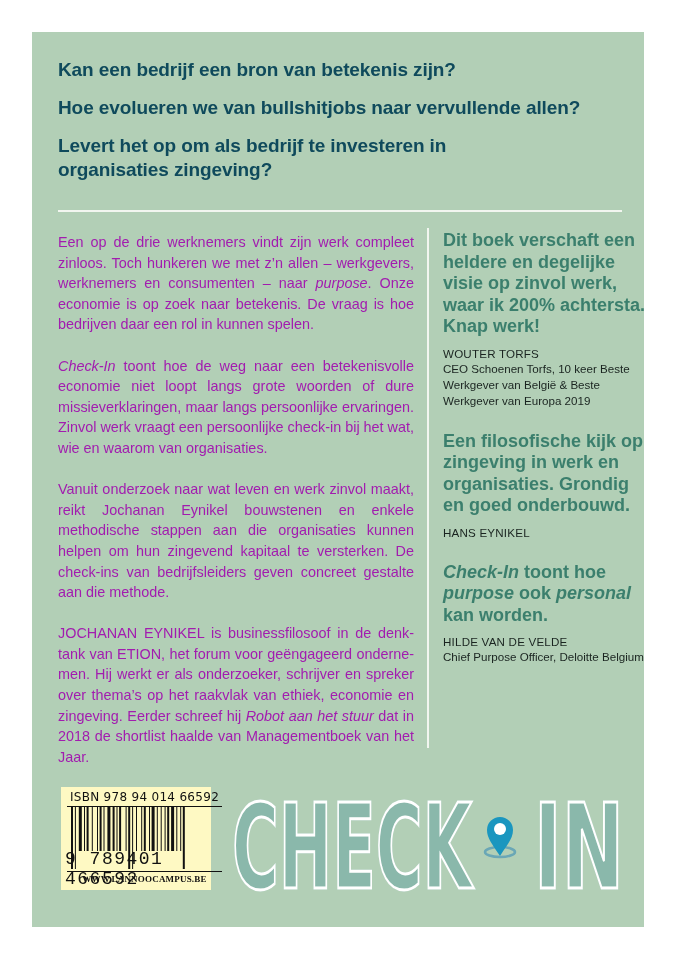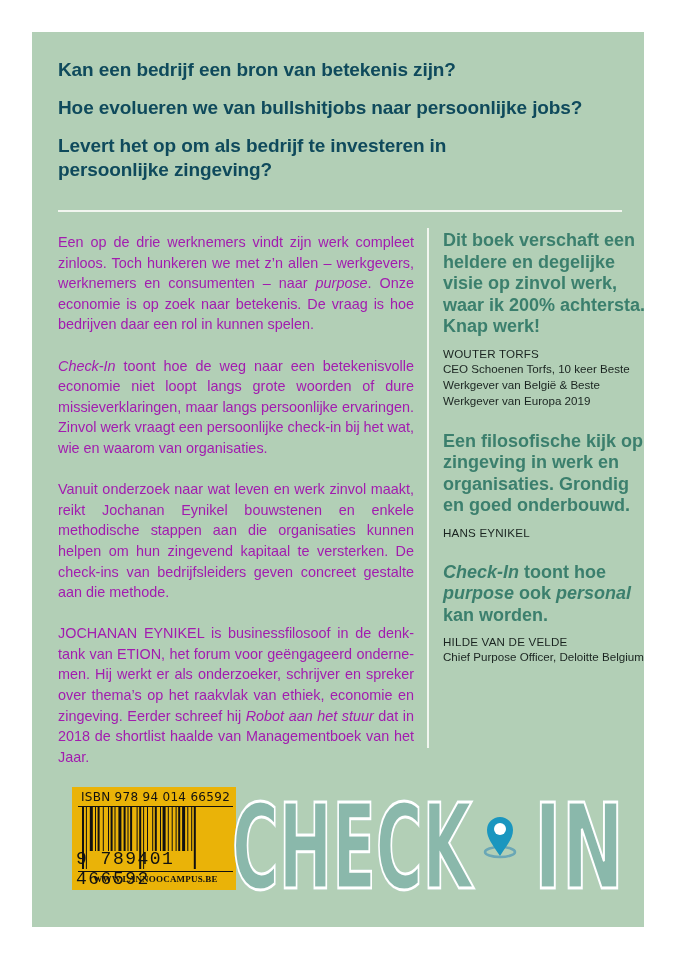--- a/index.html
+++ b/index.html
@@ -10,38 +10,38 @@
   .divider { position: absolute; left: 58px; top: 210px; width: 564px; height: 2px; background: #f2f6f0; }
   .vline { position: absolute; left: 427px; top: 228px; width: 2px; height: 520px; background: #f2f6f0; }
   .body-col { position: absolute; left: 58px; top: 232px; width: 356px; color: #a21caf; font-size: 14.4px; line-height: 20.6px; text-align: justify; }
   .body-col p { margin: 0 0 20.6px 0; }
   .body-col b { font-weight: normal; }
   .quote-col { position: absolute; left: 443px; top: 230px; width: 210px; }
   .quote { color: #3b7f6d; font-weight: bold; font-size: 18px; line-height: 21.5px; margin: 0 0 8px 0; }
   .quote-name { color: #1a2420; font-size: 11.6px; line-height: 15px; letter-spacing: 0.2px; }
   .quote-role { color: #1a2420; font-size: 11.6px; line-height: 16px; }
   .quote-block { margin-bottom: 22px; }
-  .barcode { position: absolute; left: 72px; top: 787px; width: 164px; height: 103px; background: #eab308; }
+  .barcode { position: absolute; left: 61px; top: 787px; width: 150px; height: 103px; background: #fef9c3; }
   .isbn-top { position: absolute; left: 0; top: 3px; width: 167px; text-align: center; font-family: "DejaVu Sans", sans-serif; font-size: 12px; color: #111; letter-spacing: 0.3px; }
   .bars { position: absolute; left: 10px; top: 20px; width: 150px; height: 62px; }
   .isbn-digits { position: absolute; left: 4px; top: 62px; font-family: Liberation Mono, monospace; font-size: 18px; color: #111; letter-spacing: 1.5px; background: transparent; }
   .isbn-url { position: absolute; left: 0; top: 87px; width: 167px; text-align: center; font-family: Liberation Serif, serif; font-weight: bold; font-size: 9px; color: #111; letter-spacing: 0.2px; }
   .url-line { position: absolute; left: 6px; top: 84px; width: 155px; height: 1px; background: #111; }
   .top-line { position: absolute; left: 6px; top: 19px; width: 155px; height: 1px; background: #111; }
   .logo { position: absolute; left: 234px; top: 786px; width: 392px; height: 106px; }
 </style>
 </head>
 <body>
 
 <div class="cover"></div>
 
 <div class="questions">
   <p class="q">Kan een bedrijf een bron van betekenis zijn?</p>
-  <p class="q">Hoe evolueren we van bullshitjobs naar persoonlijke jobs?</p>
-  <p class="q" style="width:430px;">Levert het op om als bedrijf te investeren in persoonlijke zingeving?</p>
+  <p class="q">Hoe evolueren we van bullshitjobs naar vervullende allen?</p>
+  <p class="q" style="width:430px;">Levert het op om als bedrijf te investeren in organisaties zingeving?</p>
 </div>
 
 <div class="divider"></div>
 <div class="vline"></div>
 
 <div class="body-col">
   <p><span>Een op de drie werknemers vindt zijn werk compleet zinloos. Toch hunkeren we met z’n allen – werkgevers, werknemers en consumenten – naar </span><i>purpose</i><span>. Onze economie is op zoek naar betekenis. De vraag is hoe bedrijven daar een rol in kunnen spelen.</span></p>
   <p><i>Check-In</i><span> toont hoe de weg naar een betekenis­volle economie niet loopt langs grote woorden of dure missieverklaringen, maar langs persoonlijke ervaringen. Zinvol werk vraagt een persoonlijke check-in bij het wat, wie en waarom van organisaties.</span></p>
   <p>Vanuit onderzoek naar wat leven en werk zinvol maakt, reikt Jochanan Eynikel bouwstenen en enkele methodische stappen aan die organisaties kunnen helpen om hun zingevend kapitaal te versterken. De check-ins van bedrijfsleiders geven concreet gestalte aan die methode.</p>
   <p><b>JOCHANAN EYNIKEL</b><span> is businessfilosoof in de denk­tank van ETION, het forum voor geëngageerd onderne­men. Hij werkt er als onderzoeker, schrijver en spreker over thema’s op het raakvlak van ethiek, economie en zingeving. Eerder schreef hij </span><i>Robot aan het stuur</i><span> dat in 2018 de shortlist haalde van Managementboek van het Jaar.</span></p>

